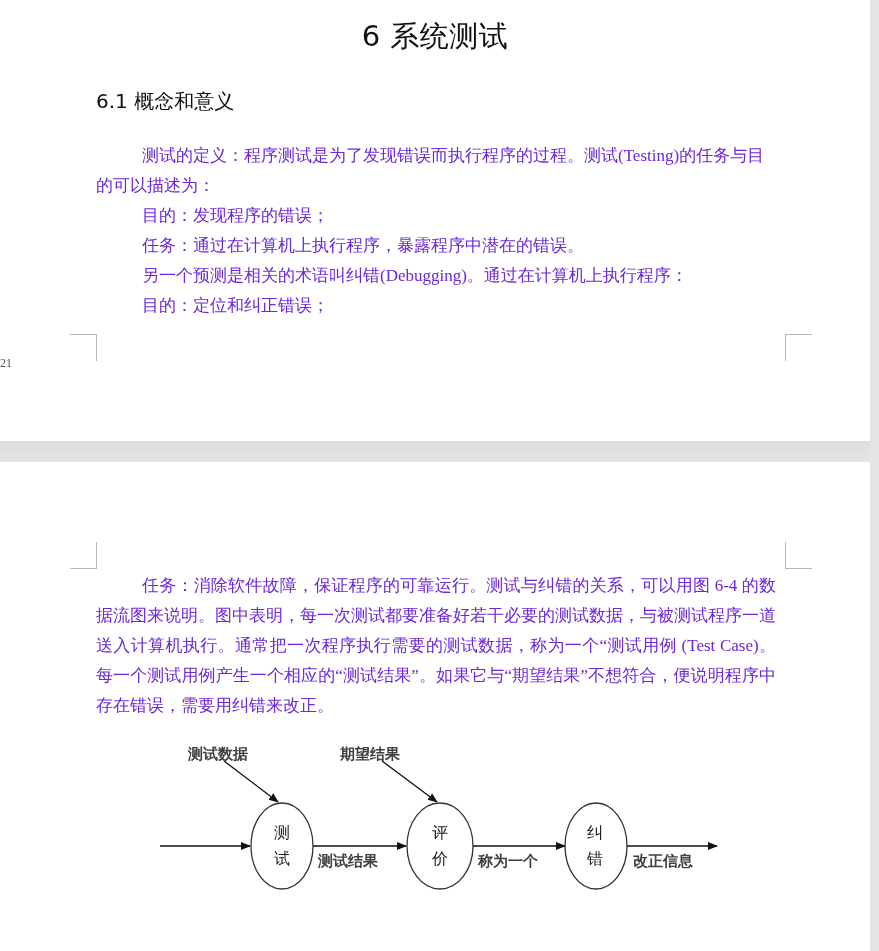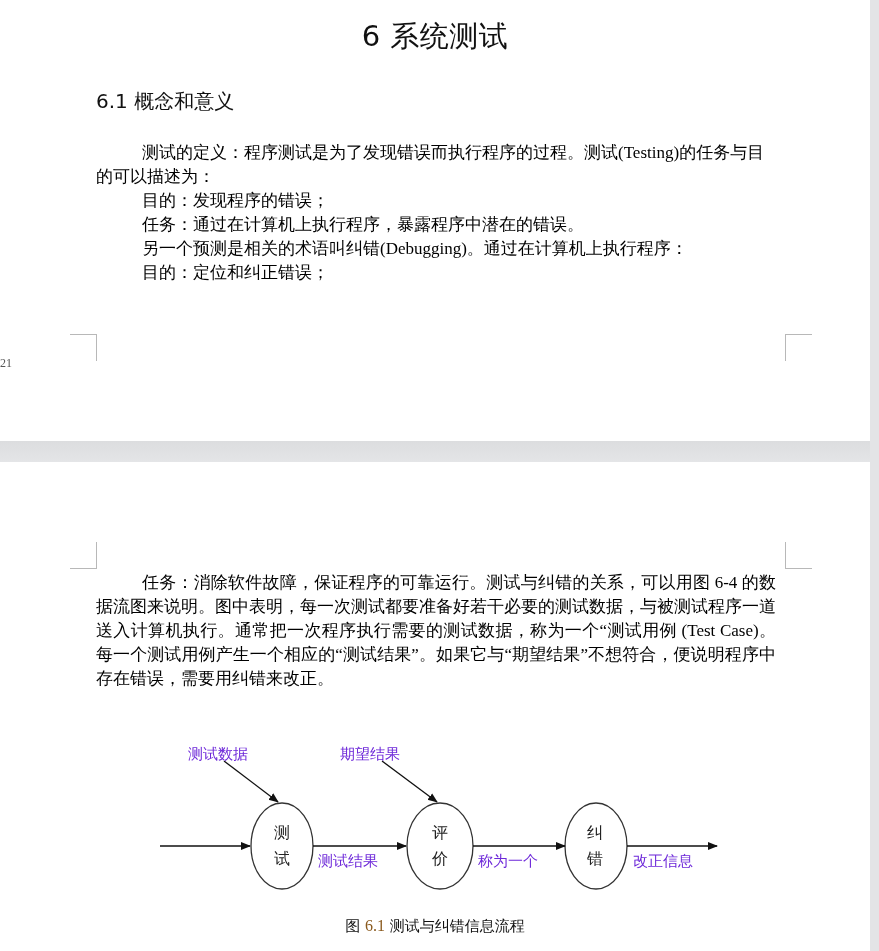--- a/index.html
+++ b/index.html
@@ -63,22 +63,22 @@
       font-family: "DejaVu Sans", sans-serif;
       font-size: 20px;
       color: #111;
     }
     .body-text {
       position: absolute;
       left: 96px;
       width: 680px;
       font-family: "Liberation Serif", "DejaVu Serif", serif;
       font-size: 17px;
-      color: #000000;
-      line-height: 24px;
+      color: #6d28d9;
+      line-height: 30px;
     }
     .body-text p { margin: 0; }
     .indent { text-indent: 46px; }
     .p1-text { top: 141px; }
     .p2-text { top: 571px; text-align: justify; }
     .p2-text p { text-align: justify; }
     .page-number {
       position: absolute;
       top: 356px; left: 0; width: 870px;
       font-family: "Liberation Serif", serif;
@@ -88,22 +88,23 @@
     .diagram {
       position: absolute;
       left: 0; top: 0;
       width: 870px; height: 951px;
       pointer-events: none;
     }
     .dlabel {
       position: absolute;
       font-family: "DejaVu Sans", sans-serif;
       font-size: 15px;
-      color: #6d28d9;
+      color: #404040;
       white-space: nowrap;
+      font-weight: bold;
     }
     .node-text {
       position: absolute;
       font-family: "DejaVu Sans", sans-serif;
       font-size: 16px;
       color: #222;
       width: 20px;
       text-align: center;
       line-height: 26px;
     }
@@ -190,20 +191,15 @@
   </div>
   <div class="node-text" style="left:585px; top:820px;">
     <div>纠</div>
     <div>错</div>
   </div>
 
   <div class="dlabel" style="left:318px; top:852px;">测试结果</div>
   <div class="dlabel" style="left:478px; top:852px;">称为一个</div>
   <div class="dlabel" style="left:633px; top:852px;">改正信息</div>
 
-  <div class="caption">
-    <span>图</span>
-    <span class="num">6.1</span>
-    <span>测试与纠错信息流程</span>
-  </div>
 
   <div class="vscroll"></div>
 </div>
 
 </body></html>

